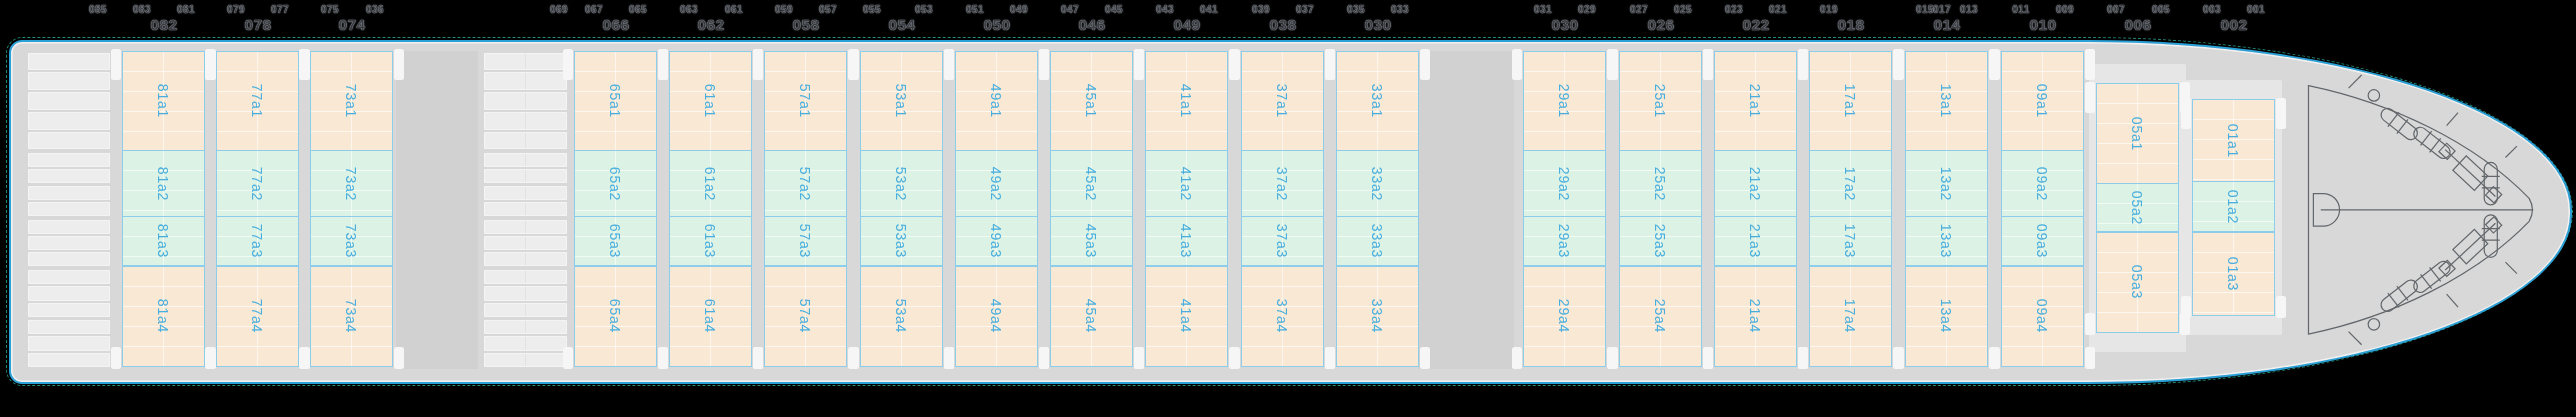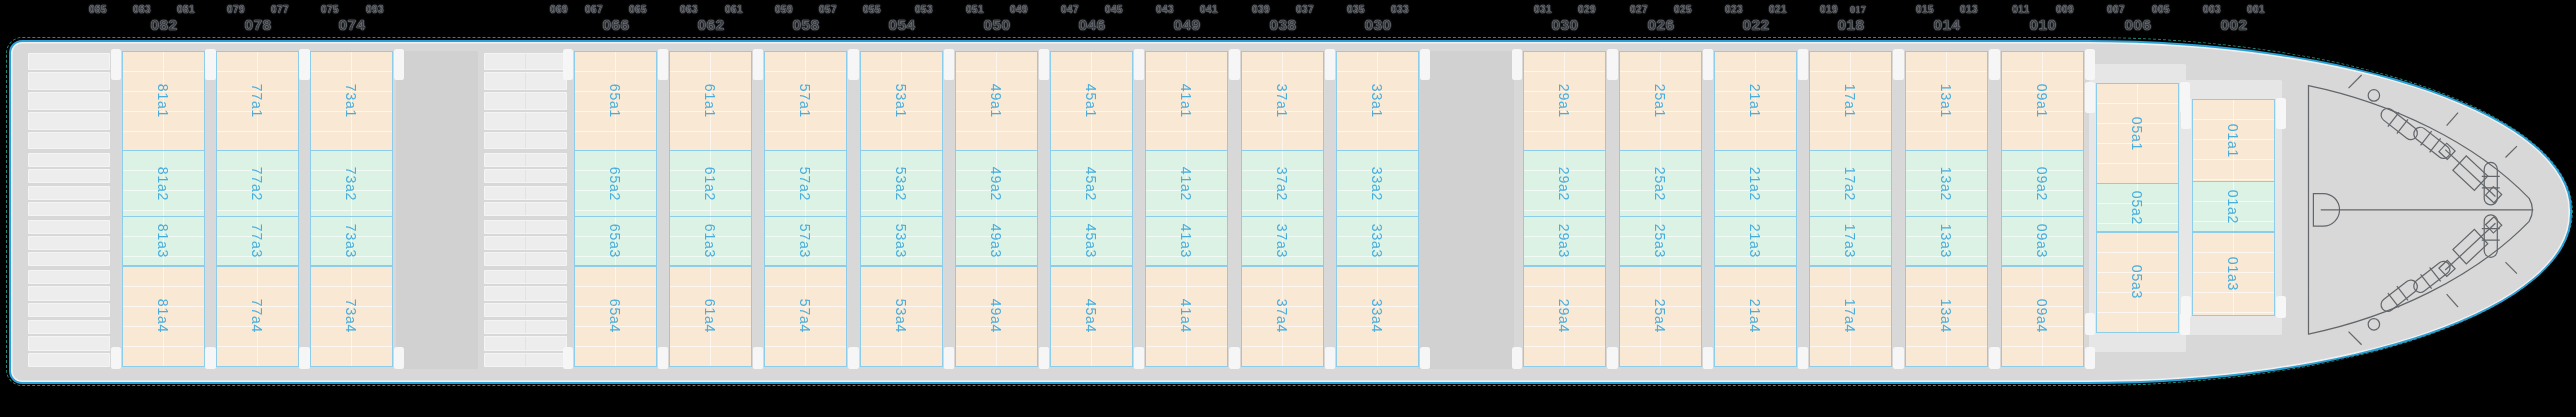--- a/index.html
+++ b/index.html
@@ -71,21 +71,21 @@
 
   <div id="label-layer">
       <div class="bay-odd-label" style="left: 98px;">085</div>
       <div class="bay-odd-label" style="left: 142px;">083</div>
       <div class="bay-odd-label" style="left: 186px;">081</div>
       <div class="bay-even-label" style="left: 164px;">082</div>
       <div class="bay-odd-label" style="left: 236px;">079</div>
       <div class="bay-odd-label" style="left: 280px;">077</div>
       <div class="bay-even-label" style="left: 258px;">078</div>
       <div class="bay-odd-label" style="left: 330px; text-align: right;">075</div>
-      <div class="bay-odd-label" style="left: 375px;">093</div>
+      <div class="bay-odd-label" style="left: 375px;">036</div>
       <div class="bay-even-label" style="left: 352px;">074</div>
       <div class="bay-odd-label" style="left: 559px;">069</div>
       <div class="bay-odd-label" style="left: 594px;">067</div>
       <div class="bay-odd-label" style="left: 638px;">065</div>
       <div class="bay-even-label" style="left: 616px;">066</div>
       <div class="bay-odd-label" style="left: 689px;">063</div>
       <div class="bay-odd-label" style="left: 734px;">061</div>
       <div class="bay-even-label" style="left: 711px;">062</div>
       <div class="bay-odd-label" style="left: 784px;">059</div>
       <div class="bay-odd-label" style="left: 828px;">057</div>
@@ -111,21 +111,21 @@
       <div class="bay-odd-label" style="left: 1543px;">031</div>
       <div class="bay-odd-label" style="left: 1587px;">029</div>
       <div class="bay-even-label" style="left: 1565px;">030</div>
       <div class="bay-odd-label" style="left: 1639px;">027</div>
       <div class="bay-odd-label" style="left: 1683px;">025</div>
       <div class="bay-even-label" style="left: 1661px;">026</div>
       <div class="bay-odd-label" style="left: 1734px;">023</div>
       <div class="bay-odd-label" style="left: 1778px;">021</div>
       <div class="bay-even-label" style="left: 1756px;">022</div>
       <div class="bay-odd-label" style="left: 1829px;">019</div>
-      <div class="bay-odd-label" style="left: 1858px; font-family: Liberation Serif, serif;">017</div>
+      <div class="bay-odd-label" style="left: 1942px;">017</div>
       <div class="bay-even-label" style="left: 1851px;">018</div>
       <div class="bay-odd-label" style="left: 1925px;">015</div>
       <div class="bay-odd-label" style="left: 1969px;">013</div>
       <div class="bay-even-label" style="left: 1947px;">014</div>
       <div class="bay-odd-label" style="left: 2021px;">011</div>
       <div class="bay-odd-label" style="left: 2065px;">009</div>
       <div class="bay-even-label" style="left: 2043px;">010</div>
       <div class="bay-odd-label" style="left: 2116px;">007</div>
       <div class="bay-odd-label" style="left: 2161px;">005</div>
       <div class="bay-even-label" style="left: 2138px;">006</div>

